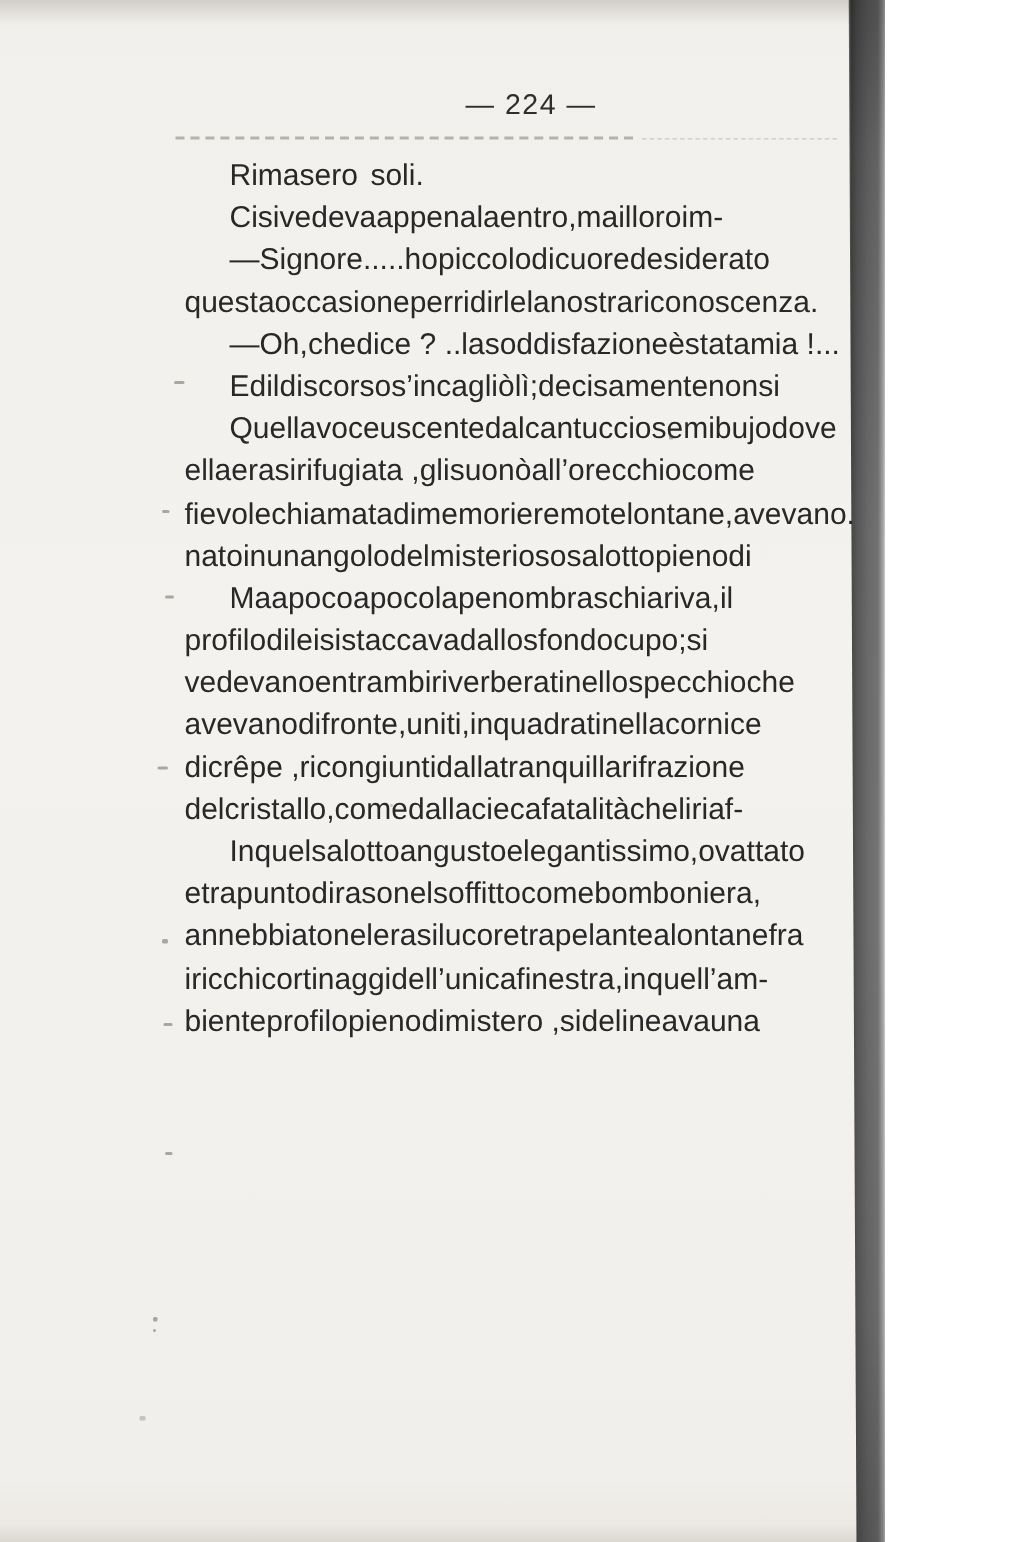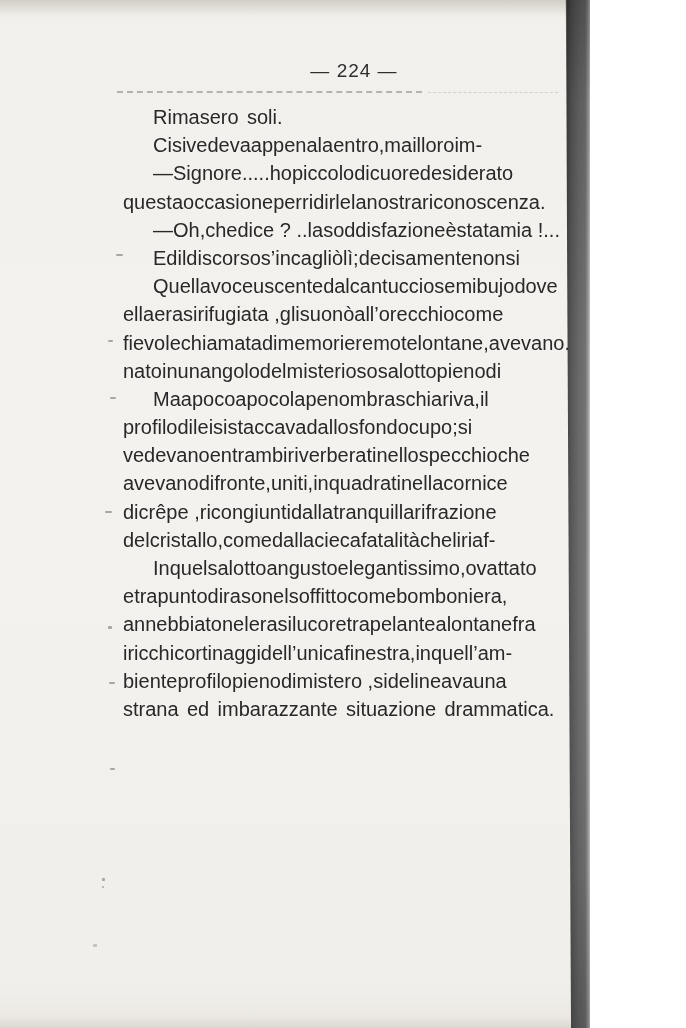--- a/index.html
+++ b/index.html
@@ -279,21 +279,20 @@
         <div class="line just">
           <span>biente</span>
           <span>profilo</span>
           <span>pieno</span>
           <span>di</span>
           <span>mistero&nbsp;,</span>
           <span>si</span>
           <span>delineava</span>
           <span>una</span>
         </div>
-        <div class="line plain">strana ed imbarazzante situazione drammatica.</div>
       </div>
     </div>
 
   <div class="speck" style="left:116px; top:254px; width:7px; height:2px;"></div>
   <div class="speck" style="left:108px; top:340px; width:5px; height:2px;"></div>
   <div class="speck" style="left:110px; top:397px; width:6px; height:2px;"></div>
   <div class="speck" style="left:105px; top:511px; width:7px; height:2px;"></div>
   <div class="speck" style="left:108px; top:626px; width:4px; height:3px;"></div>
   <div class="speck" style="left:109px; top:682px; width:6px; height:2px;"></div>
   <div class="speck" style="left:110px; top:768px; width:5px; height:2px;"></div>

